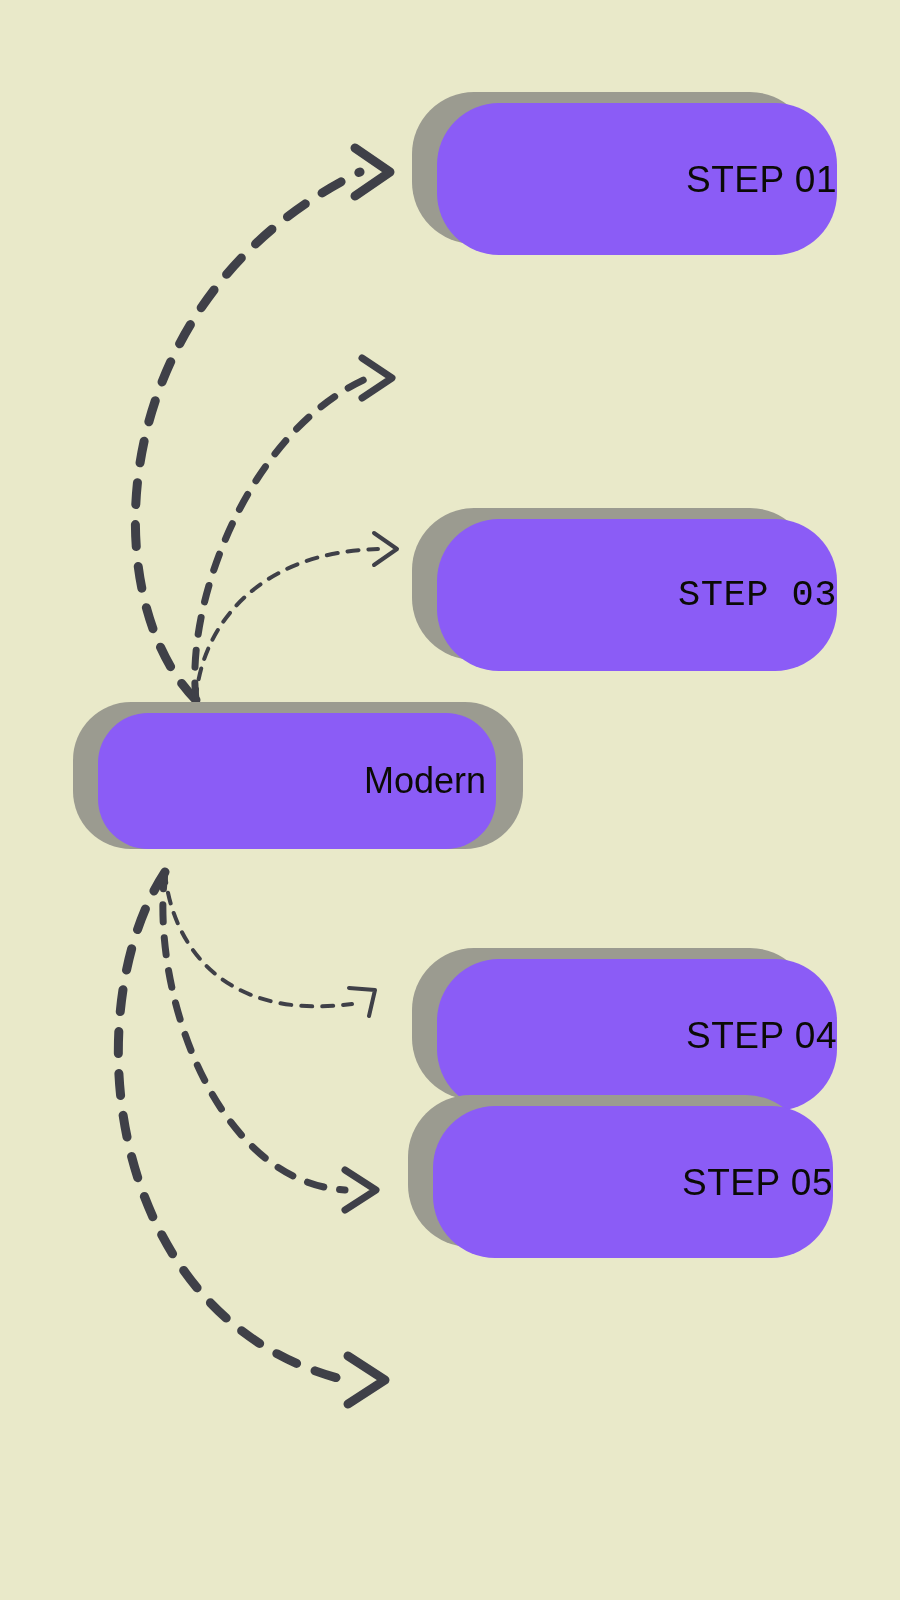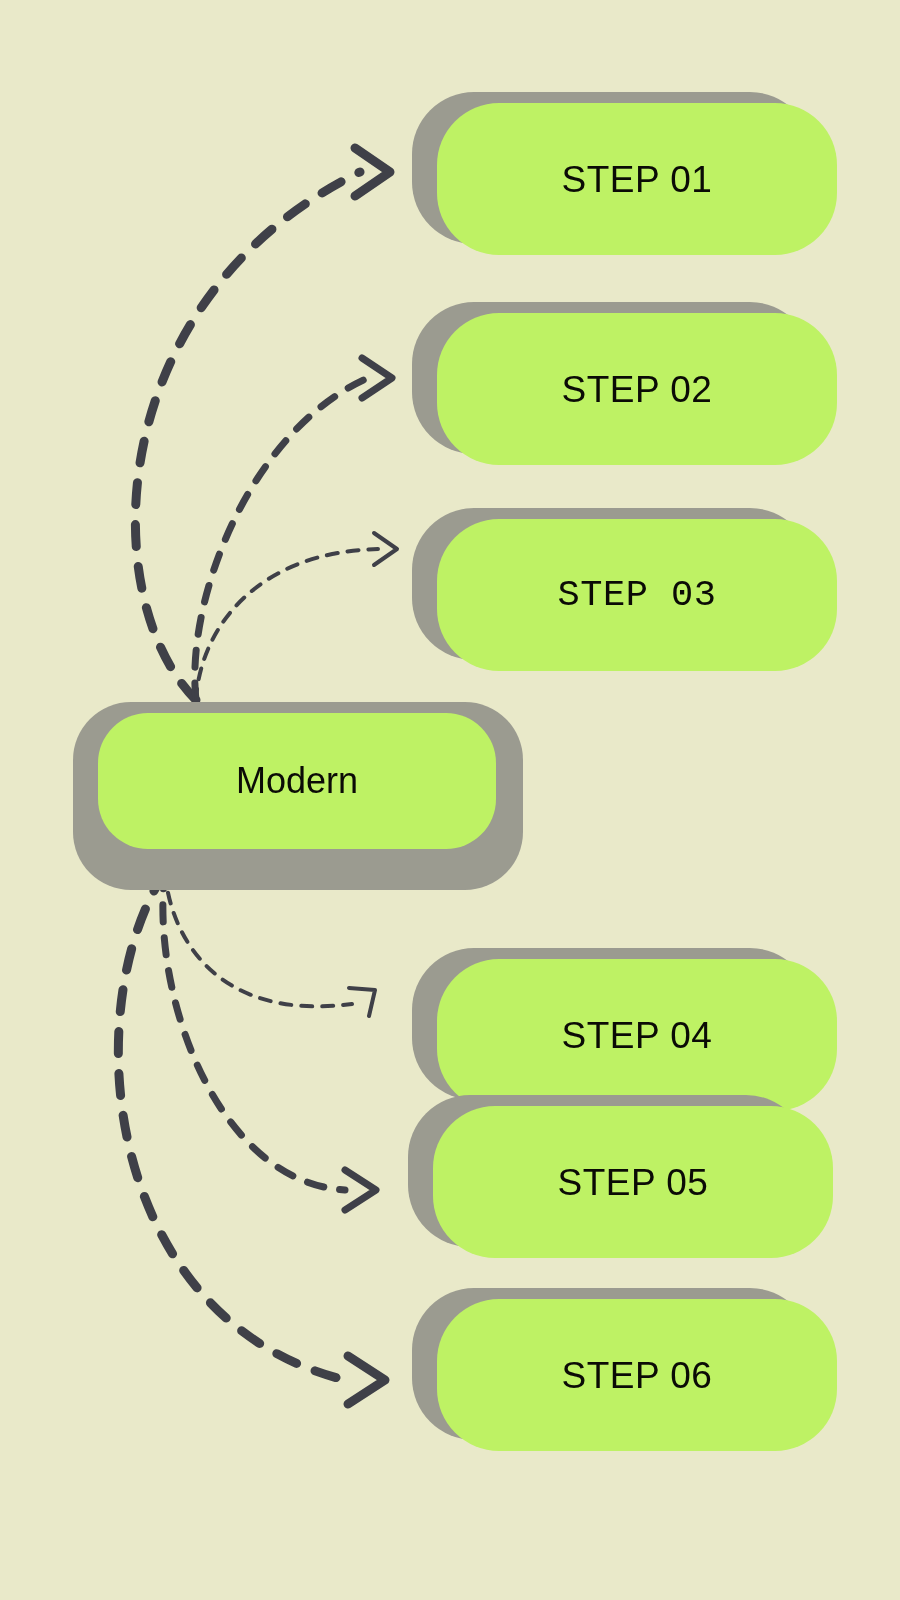--- a/index.html
+++ b/index.html
@@ -34,25 +34,25 @@
     position: absolute;
     left: 0;
     top: 0;
     width: 100%;
     height: 100%;
     background: #9b9b90;
     border-radius: 62px;
   }
   .node .face {
     position: absolute;
-    background: #bef264;
+    background: #8b5cf6;
     border-radius: 62px;
     display: flex;
     align-items: center;
-    justify-content: center;
+    justify-content: flex-end;
     text-align: center;
   }
   
   .step-node {
     width: 400px;
     height: 152px;
   }
   .step-node .face {
     left: 25px;
     top: 11px;
@@ -62,21 +62,21 @@
   .step-label {
     font-size: 37px;
     line-height: 1;
     color: #0b0b06;
     letter-spacing: 0.5px;
     white-space: nowrap;
   }
   
   #center-node {
     width: 450px;
-    height: 188px;
+    height: 147px;
   }
   #center-node .shadow {
     border-radius: 58px;
   }
   #center-node .face {
     left: 25px;
     top: 11px;
     width: 398px;
     height: 136px;
     border-radius: 50px;
@@ -129,26 +129,20 @@
     </g>
   </svg>
 
   <div class="node step-node" style="left:412px; top:92px;">
     <div class="shadow"></div>
     <div class="face">
       <span class="step-label">STEP 01</span>
     </div>
   </div>
 
-  <div class="node step-node" style="left:412px; top:302px;">
-    <div class="shadow"></div>
-    <div class="face">
-      <span class="step-label">STEP 02</span>
-    </div>
-  </div>
 
   <div class="node step-node" style="left:412px; top:508px;font-family:Liberation Mono, monospace;">
     <div class="shadow"></div>
     <div class="face">
       <span class="step-label">STEP 03</span>
     </div>
   </div>
 
   <div class="node" id="center-node" style="left:73px; top:702px;">
     <div class="shadow"></div>
@@ -164,20 +158,14 @@
     </div>
   </div>
 
   <div class="node step-node" style="left:408px; top:1095px;">
     <div class="shadow"></div>
     <div class="face">
       <span class="step-label">STEP 05</span>
     </div>
   </div>
 
-  <div class="node step-node" style="left:412px; top:1288px;">
-    <div class="shadow"></div>
-    <div class="face">
-      <span class="step-label">STEP 06</span>
-    </div>
-  </div>
 
 </div>
 
 </body></html>

